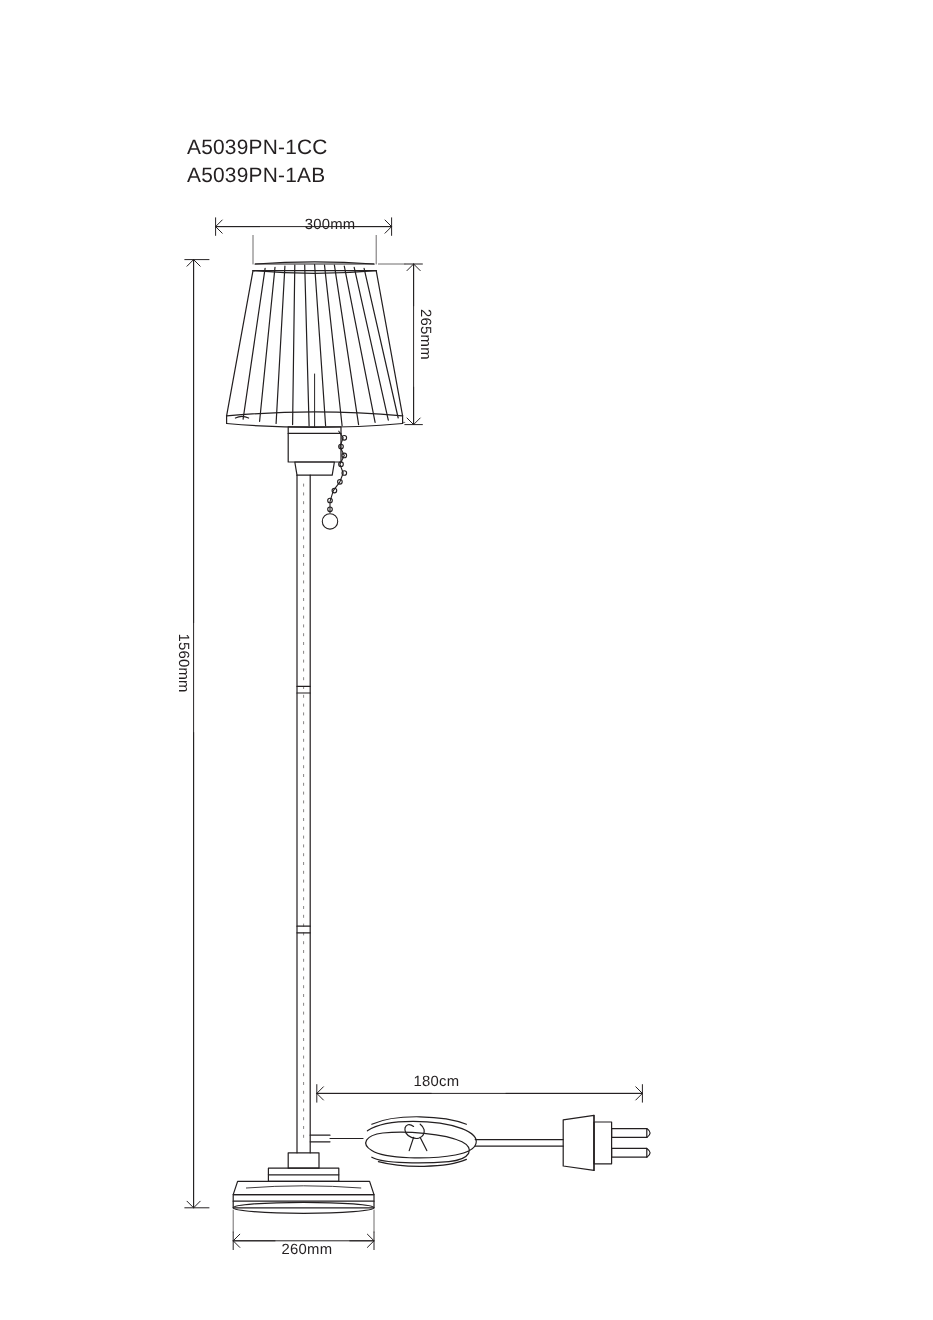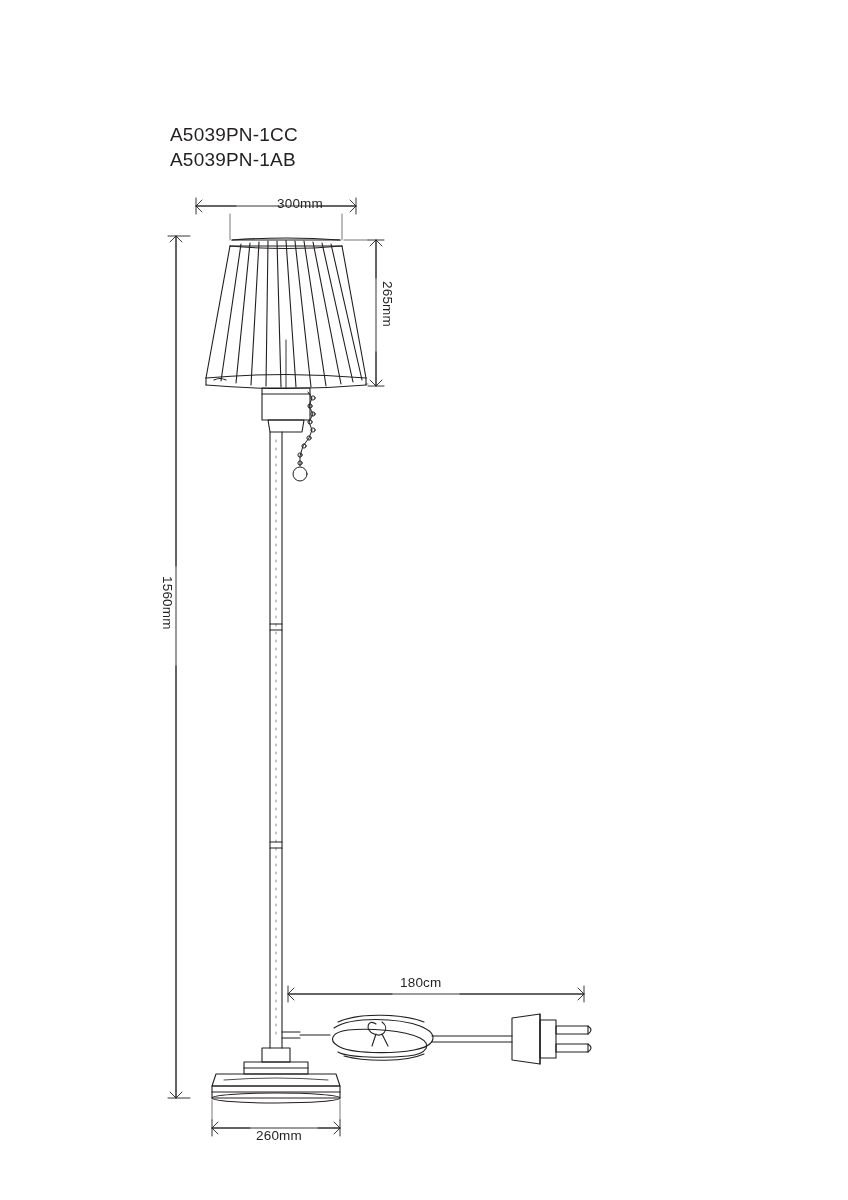--- a/index.html
+++ b/index.html
@@ -42,21 +42,21 @@
     top: 281px;
     writing-mode: vertical-rl;
     text-orientation: mixed;
   }
   #lbl-total-h {
     left: 160px;
     top: 576px;
     writing-mode: vertical-rl;
     text-orientation: mixed;
   }
-  #lbl-cord { left: 400px; top: 975px; }
+  #lbl-cord { left: 376px; top: 975px; }
   #lbl-base { left: 256px; top: 1128px; }
   svg { display: block; }
 </style>
 </head>
 <body>
 
 <div id="sheet">
 
   <div class="codes">A5039PN-1CC
 A5039PN-1AB</div>

